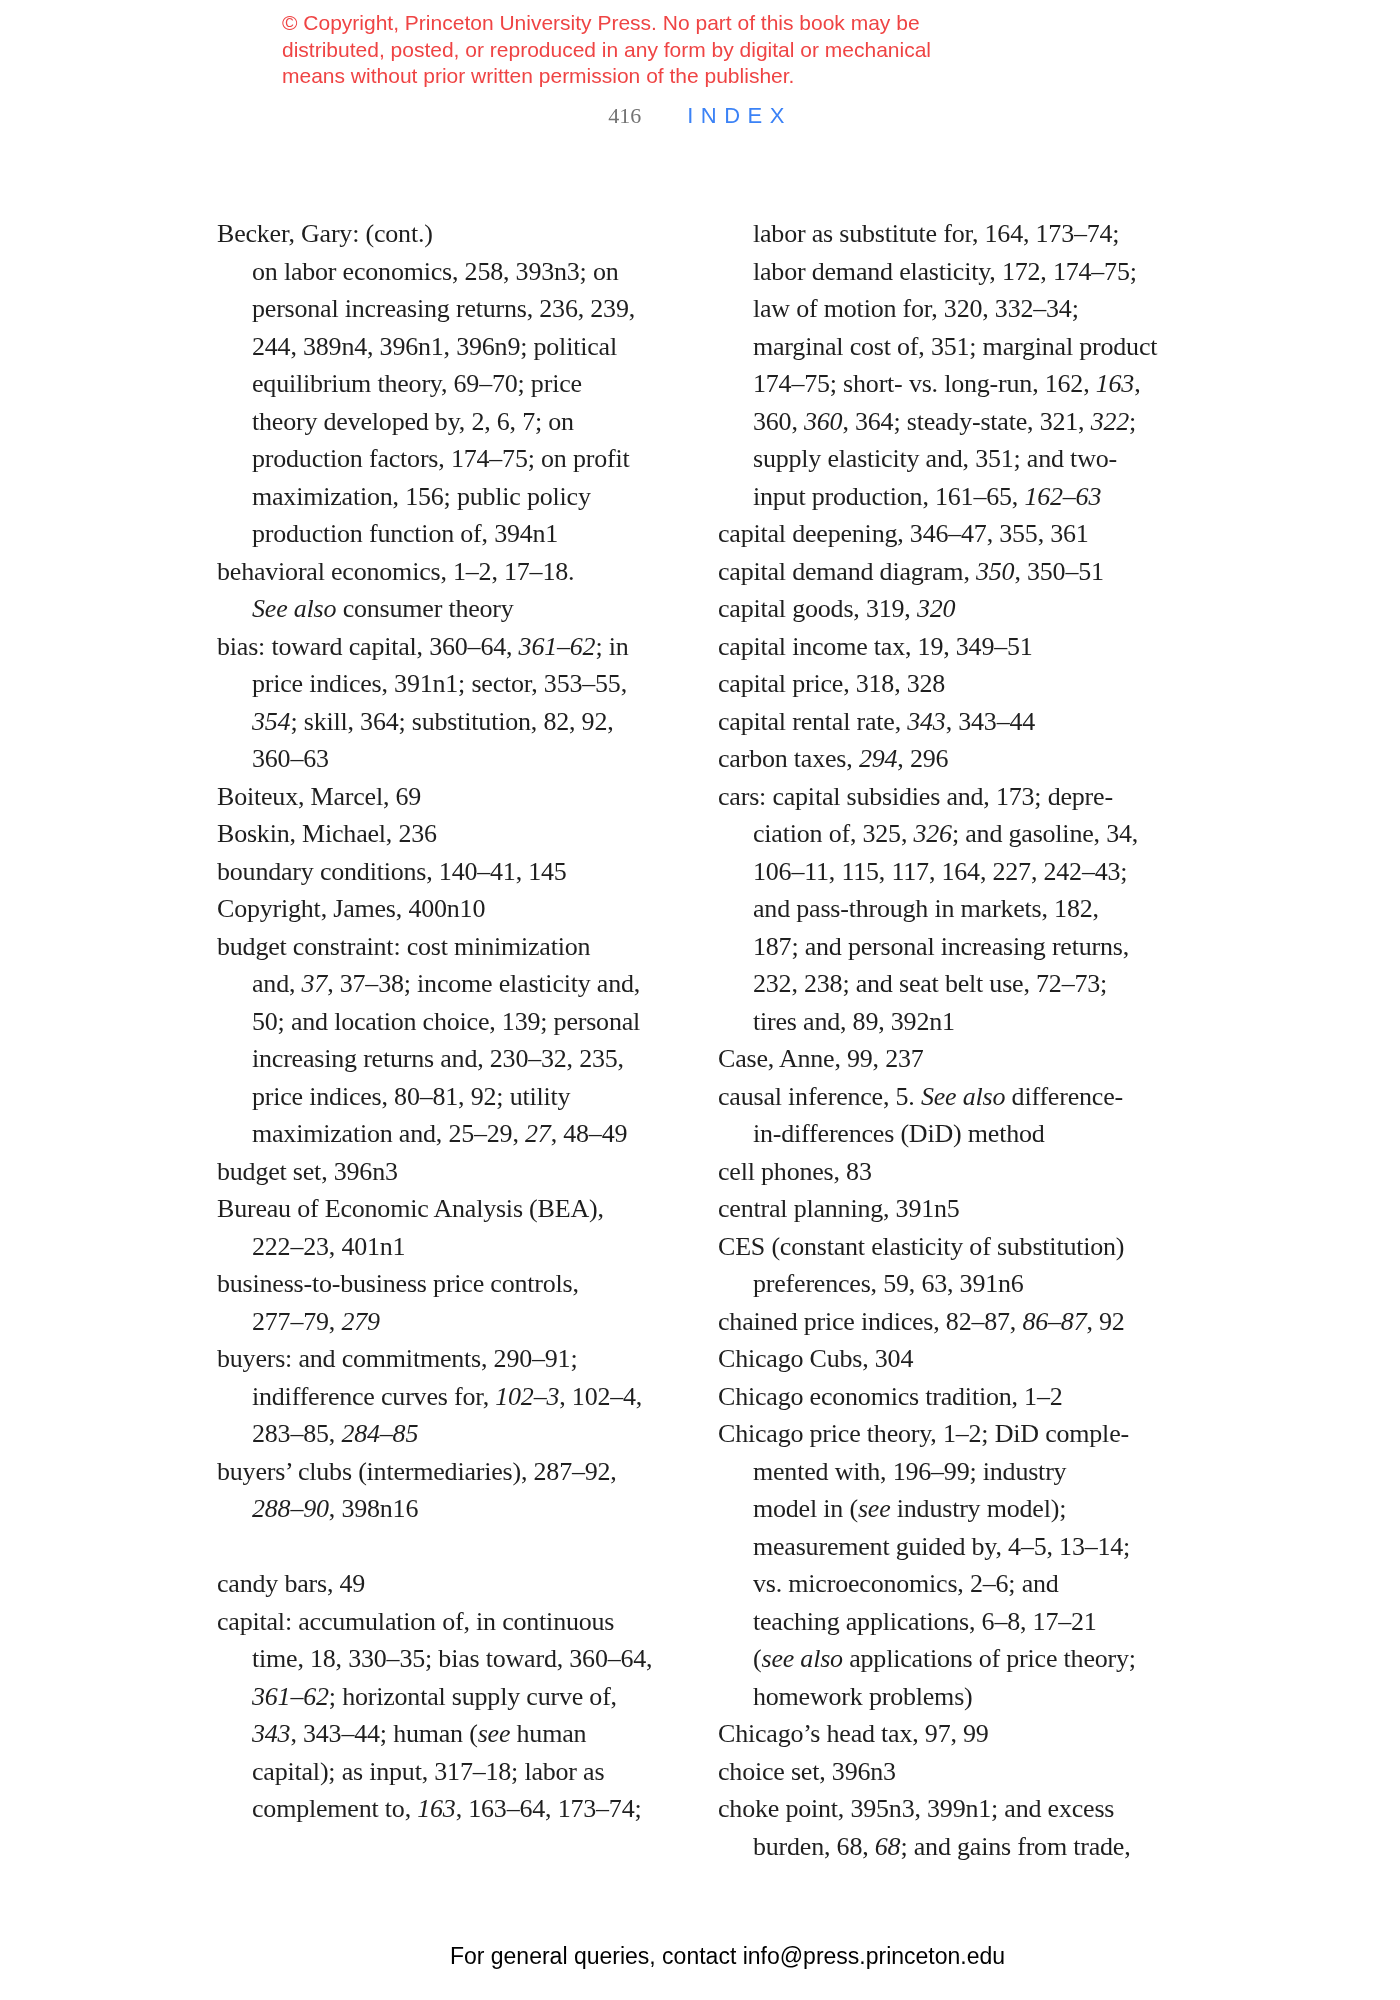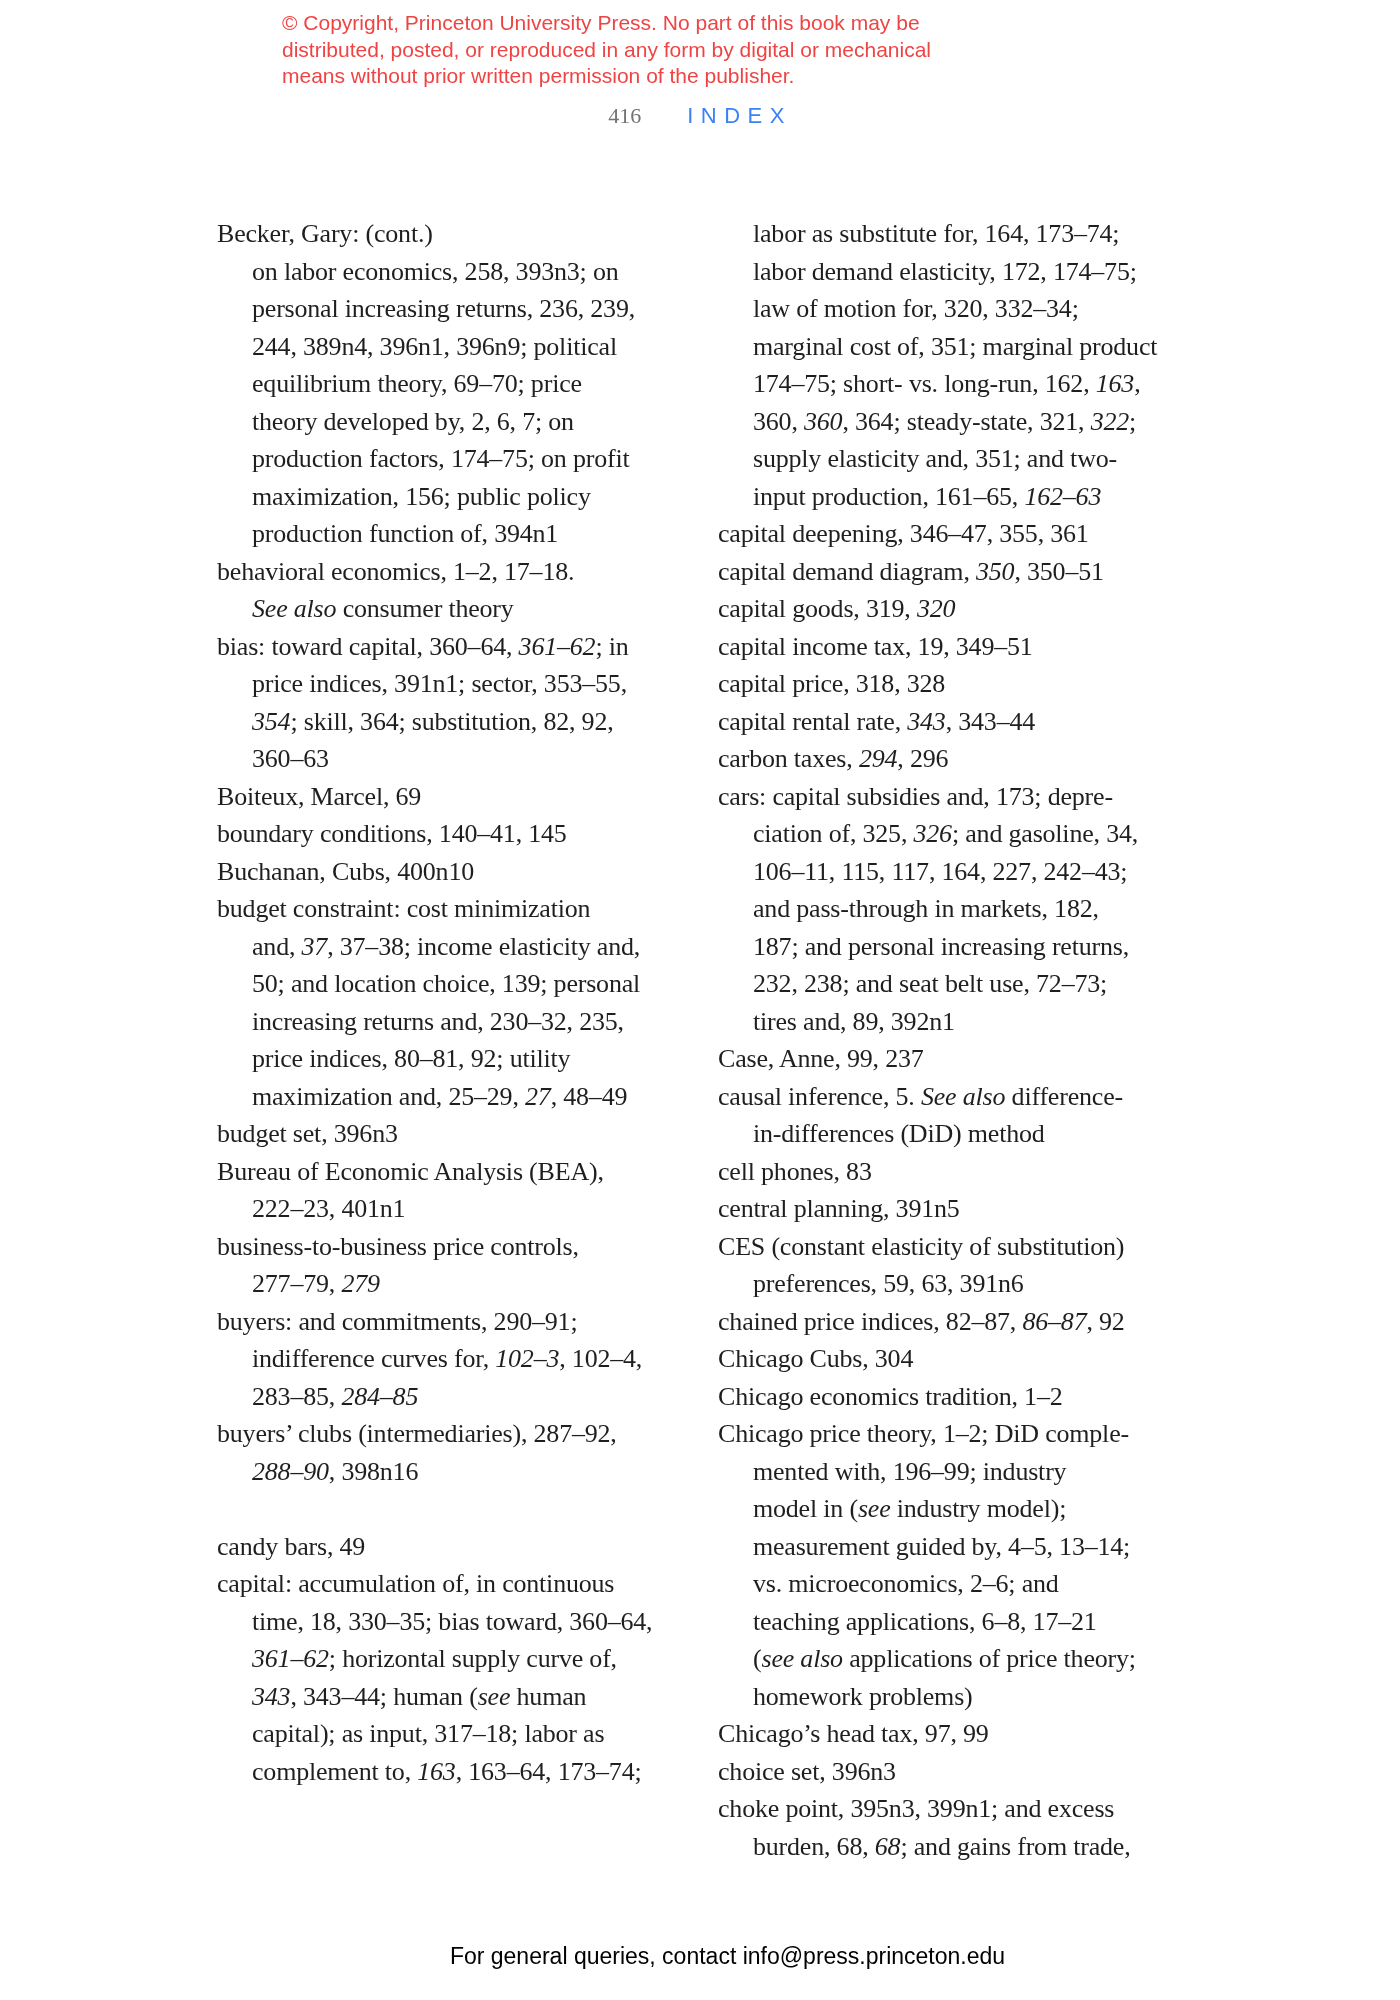--- a/index.html
+++ b/index.html
@@ -80,22 +80,23 @@
         <div class="line ind">production factors, 174–75; on profit</div>
         <div class="line ind">maximization, 156; public policy</div>
         <div class="line ind">production function of, 394n1</div>
         <div class="line">behavioral economics, 1–2, 17–18.</div>
         <div class="line ind"><i>See also</i> consumer theory</div>
         <div class="line">bias: toward capital, 360–64, <i>361–62</i>; in</div>
         <div class="line ind">price indices, 391n1; sector, 353–55,</div>
         <div class="line ind"><i>354</i>; skill, 364; substitution, 82, 92,</div>
         <div class="line ind">360–63</div>
         <div class="line">Boiteux, Marcel, 69</div>
+        <div class="line">Boskin, Michael, 236</div>
         <div class="line">boundary conditions, 140–41, 145</div>
-        <div class="line">Buchanan, Cubs, 400n10</div>
+        <div class="line">Copyright, James, 400n10</div>
         <div class="line">budget constraint: cost minimization</div>
         <div class="line ind">and, <i>37</i>, 37–38; income elasticity and,</div>
         <div class="line ind">50; and location choice, 139; personal</div>
         <div class="line ind">increasing returns and, 230–32, 235,</div>
         <div class="line ind">price indices, 80–81, 92; utility</div>
         <div class="line ind">maximization and, 25–29, <i>27</i>, 48–49</div>
         <div class="line">budget set, 396n3</div>
         <div class="line">Bureau of Economic Analysis (BEA),</div>
         <div class="line ind">222–23, 401n1</div>
         <div class="line">business-to-business price controls,</div>

